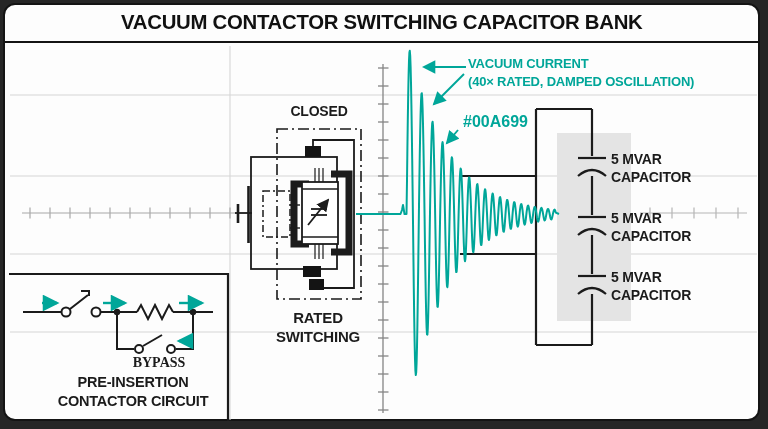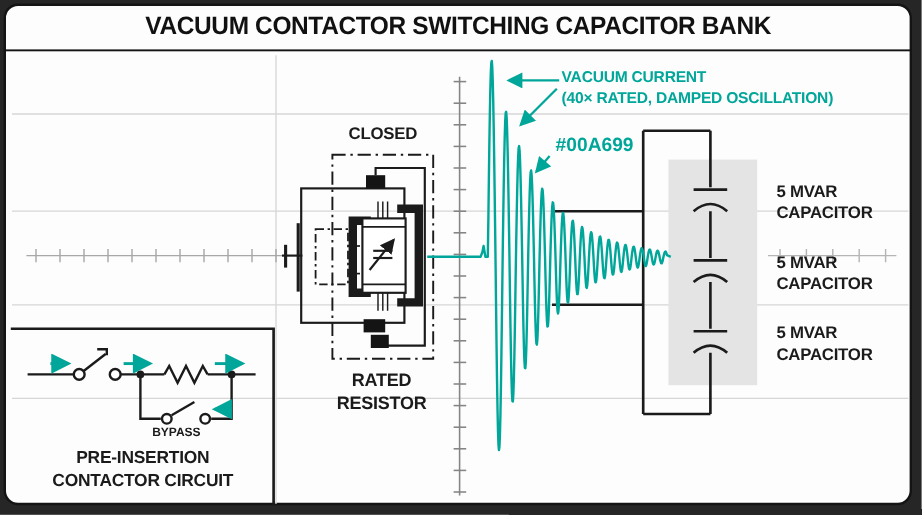--- a/index.html
+++ b/index.html
@@ -25,24 +25,24 @@
     letter-spacing:-0.3px;transform:scaleX(.97);white-space:nowrap;
   }
   svg.draw{position:absolute;left:0;top:0;width:768px;height:429px;}
   .txt{position:absolute;color:var(--ink);font-weight:bold;white-space:nowrap;}
   .teal-txt{color:var(--accent);}
   .center{text-align:center;}
   .lbl-closed{left:277px;top:103px;width:84px;font-size:14px;letter-spacing:-0.2px;}
   .lbl-contactor{left:243px;top:308px;width:150px;font-size:15px;line-height:19px;letter-spacing:-0.2px;}
   .lbl-inrush{left:468px;top:55px;font-size:13px;line-height:18px;letter-spacing:-0.2px;}
   .lbl-hex{left:463px;top:113px;font-size:16px;}
-  .cap-lbl{left:611px;width:110px;font-size:14px;line-height:18px;letter-spacing:-0.2px;margin-left:36px;}
+  .cap-lbl{left:611px;width:110px;font-size:14px;line-height:18px;letter-spacing:-0.2px;}
   .cap-1{top:150px;} .cap-2{top:209px;} .cap-3{top:268px;}
-  .lbl-bypass{left:117px;top:355px;width:60px;font-size:10px;}
-  .lbl-preins{left:38px;top:373px;width:162px;font-size:14.5px;line-height:19px;letter-spacing:-0.2px;text-align:center;}
+  .lbl-bypass{left:129px;top:355px;width:60px;font-size:14px;font-family:Liberation Serif, serif;}
+  .lbl-preins{left:52px;top:373px;width:162px;font-size:14.5px;line-height:19px;letter-spacing:-0.2px;text-align:center;}
   .ink-line{stroke:var(--ink);fill:none;}
   .teal{stroke:var(--accent);fill:none;}
 </style>
 </head>
 <body>
 
 <div class="stage">
   <div class="frame"></div>
 
   <svg class="draw" viewBox="0 0 768 429">
@@ -202,21 +202,21 @@
   </svg>
 
   <div class="title-bar">
     <h1>VACUUM CONTACTOR SWITCHING CAPACITOR BANK</h1>
   </div>
 
   <div class="txt center lbl-closed">CLOSED</div>
 
   <div class="txt center lbl-contactor">
     <div>RATED</div>
-    <div>RESISTOR</div>
+    <div>SWITCHING</div>
   </div>
 
   <div class="txt teal-txt lbl-inrush">
     <div>VACUUM CURRENT</div>
     <div>(40× RATED, DAMPED OSCILLATION)</div>
   </div>
 
   <div class="txt teal-txt lbl-hex">#00A699</div>
 
   <div class="txt cap-lbl cap-1">

